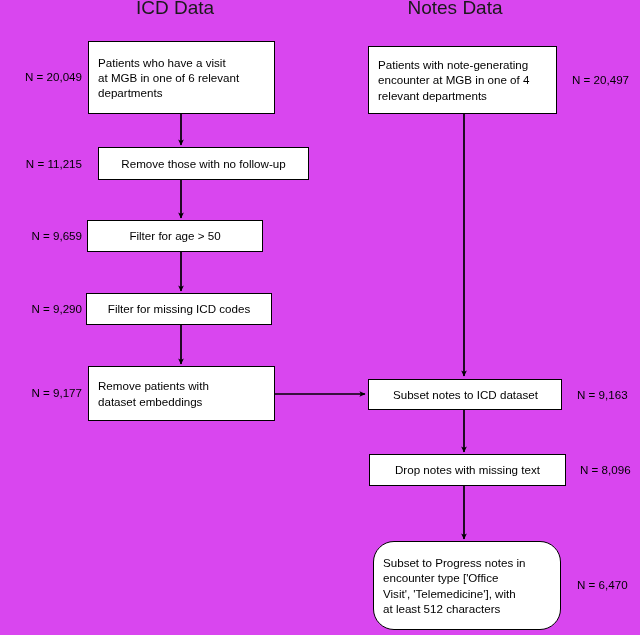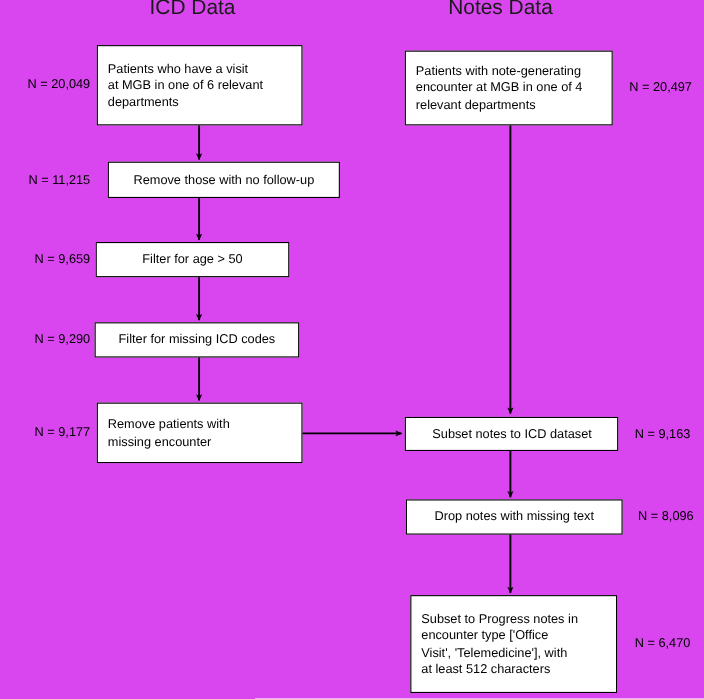--- a/index.html
+++ b/index.html
@@ -84,21 +84,21 @@
   <div class="node center" style="left:87px; top:220px; width:176px; height:32px;">
     <span class="node-text">Filter for age &gt; 50</span>
   </div>
 
   <div class="node center" style="left:86px; top:293px; width:186px; height:32px;align-items:center;">
     <span class="node-text">Filter for missing ICD codes</span>
   </div>
 
   <div class="node left" style="left:88px; top:366px; width:187px; height:55px;">
     <span class="node-text">Remove patients with
-missing encounter</span>
+dataset embeddings</span>
   </div>
 
   <div class="nlabel right-align" style="left:-8px; top:70px; width:90px;">N = 20,049</div>
   <div class="nlabel right-align" style="left:-8px; top:157px; width:90px;">N = 11,215</div>
   <div class="nlabel right-align" style="left:-8px; top:229px; width:90px;">N = 9,659</div>
   <div class="nlabel right-align" style="left:-8px; top:302px; width:90px;">N = 9,290</div>
   <div class="nlabel right-align" style="left:-8px; top:386px; width:90px;">N = 9,177</div>
 
   <div class="node left" style="left:368px; top:46px; width:189px; height:68px;">
     <span class="node-text">Patients with note-generating
@@ -107,21 +107,21 @@
   </div>
 
   <div class="node center" style="left:368px; top:379px; width:194px; height:31px;padding-left:10px;">
     <span class="node-text">Subset notes to ICD dataset</span>
   </div>
 
   <div class="node center" style="left:369px; top:454px; width:197px; height:32px;align-items:center;">
     <span class="node-text">Drop notes with missing text</span>
   </div>
 
-  <div class="node left" style="left:373px; top:541px; width:188px; height:89px;">
+  <div class="node left" style="left:373px; top:541px; width:188px; height:89px;border-radius:21px;">
     <span class="node-text">Subset to Progress notes in
 encounter type ['Office
 Visit', 'Telemedicine'], with
 at least 512 characters</span>
   </div>
 
   <div class="nlabel left-align" style="left:572px; top:73px; width:80px;">N = 20,497</div>
   <div class="nlabel left-align" style="left:577px; top:388px; width:80px;">N = 9,163</div>
   <div class="nlabel left-align" style="left:580px; top:463px; width:80px;">N = 8,096</div>
   <div class="nlabel left-align" style="left:577px; top:578px; width:80px;">N = 6,470</div>

